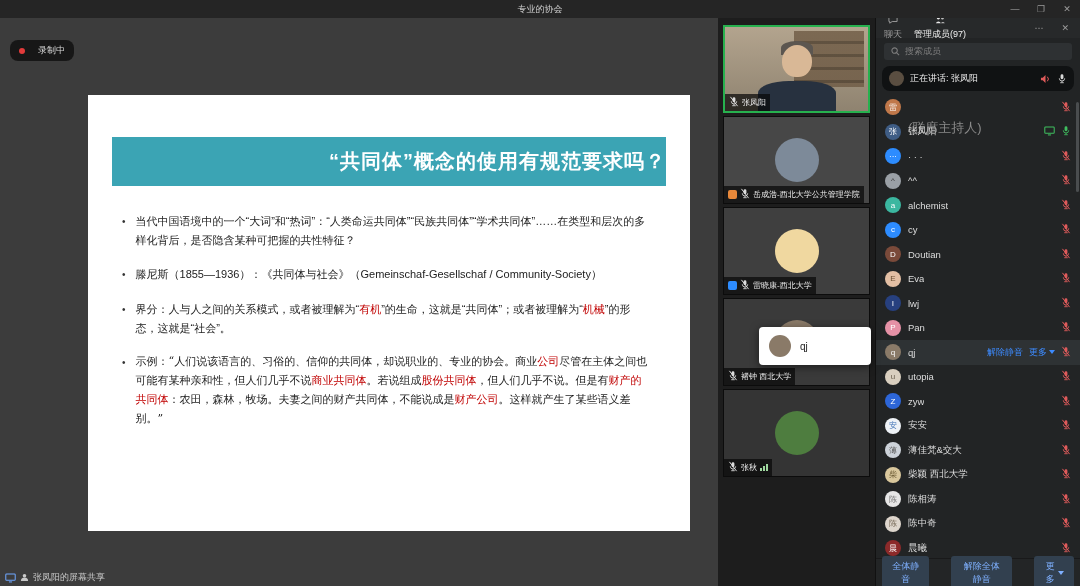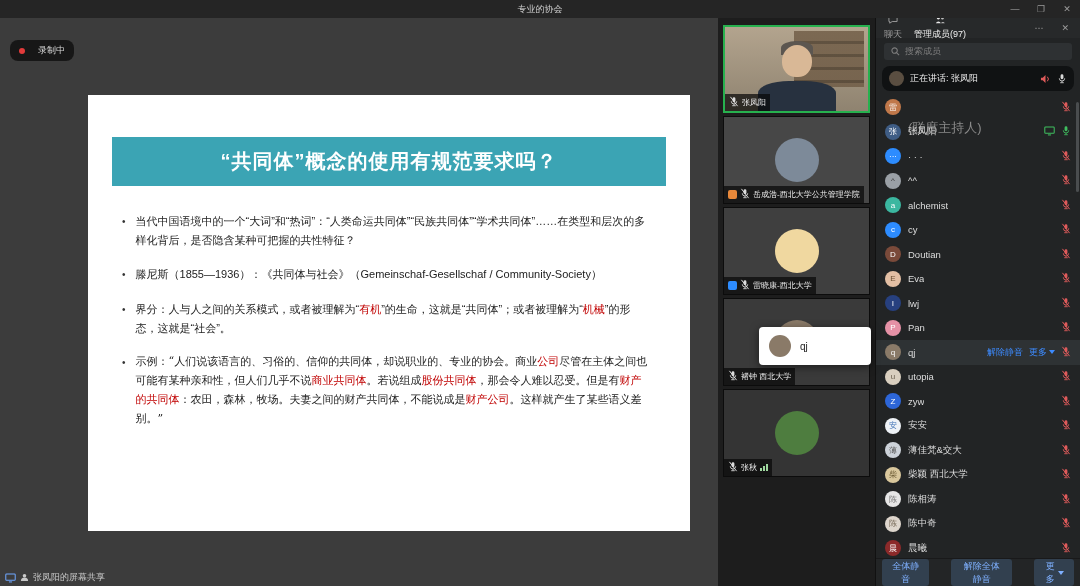--- a/index.html
+++ b/index.html
@@ -12,21 +12,21 @@
   .win-controls span { width:26px; text-align:center; color:#9a9a9a; font-size:9px; cursor:default; }
 
   .main { display:flex; height:568px; }
 
   
   .share-area { width:718px; position:relative; background:#3c3c3c; flex:none; }
   .recording-badge { position:absolute; left:10px; top:22px; background:rgba(18,18,18,.88); border-radius:8px; padding:4px 9px; display:flex; align-items:center; gap:13px; color:#d8d8d8; font-size:9px; z-index:3; }
   .rec-dot { width:6px; height:6px; border-radius:50%; background:#e23b3b; }
 
   .slide { position:absolute; left:88px; top:77px; width:602px; height:436px; background:#ffffff; overflow:hidden; }
-  .slide-banner { margin:42px 24px 0 24px; background:#3ba4b4; color:#fff; text-align:center; font-weight:bold; font-size:20px; padding:11px 0; letter-spacing:1px; }
+  .slide-banner { margin:42px 24px 0 24px; background:#3ba4b4; color:#fff; text-align:right; font-weight:bold; font-size:20px; padding:11px 0; letter-spacing:1px; }
   .slide-bullets { padding:26px 40px 0 34px; }
   .bullet { display:flex; gap:10px; margin-bottom:16px; font-size:11px; line-height:1.7; color:#1c1c1c; }
   .bullet .dot { flex:none; font-size:10px; padding-top:1px; color:#333; }
   .bullet.serif .btxt { font-family:"DejaVu Serif","Liberation Serif",serif; }
   .red { color:#c00000; }
 
   .share-status { position:absolute; left:5px; bottom:2px; display:flex; align-items:center; gap:4px; color:#c9c9c9; font-size:9px; z-index:3; }
 
   
   .video-col { width:157px; flex:none; background:#1d1d1d; padding:7px 5px 0 5px; display:flex; flex-direction:column; gap:3px; }
@@ -70,21 +70,21 @@
   .member.hover { background:#2e3234; }
   .member .avatar { width:16px; height:16px; border-radius:50%; flex:none; display:flex; align-items:center; justify-content:center; font-size:8px; color:#fff; overflow:hidden; }
   .member .mname { white-space:nowrap; overflow:hidden; text-overflow:ellipsis; min-width:0; }
   .member .nameblock { display:flex; flex-direction:column; line-height:1.15; min-width:0; }
   .member .sub { font-size:13px; color:#8a8a8a;margin-top:32px; }
   .member .m-icons { margin-left:auto; display:flex; gap:6px; align-items:center; flex:none;padding-left:35px; }
   .blue-btn { color:#3d8bff; font-size:9px; white-space:nowrap; }
   .caret { display:inline-block; width:0; height:0; border-left:3px solid transparent; border-right:3px solid transparent; border-top:4px solid #3d8bff; margin-left:2px; vertical-align:middle; }
   .mscroll { position:absolute; right:1px; top:8px; width:3px; height:90px; background:#4a4d4f; border-radius:2px; }
 
-  .panel-footer { flex:none; height:28px; border-top:1px solid #19191a; display:flex; justify-content:center; gap:22px; padding:0 6px; background:#232526; }
+  .panel-footer { flex:none; height:28px; border-top:1px solid #19191a; display:flex; align-items:center; justify-content:center; gap:22px; padding:0 6px; background:#232526; }
   .f-btn { background:#32404f; color:#7fb0ff; font-size:9px; border:none; border-radius:3px; padding:4px 10px; display:flex; align-items:center; font-family:inherit; }
   .f-btn .caret { border-top-color:#7fb0ff; }
 </style>
 </head>
 <body>
 
 <div class="window">
 
   <div class="titlebar">
     <span>专业的协会</span>
@@ -113,21 +113,21 @@
             <div class="bullet">
               <span class="dot">•</span>
               <span class="btxt"><span>滕尼斯（1855—1936）：《共同体与社会》（Gemeinschaf-Gesellschaf / Community-Society）</span></span>
             </div>
             <div class="bullet">
               <span class="dot">•</span>
               <span class="btxt"><span>界分：人与人之间的关系模式，或者被理解为“</span><span class="red">有机</span><span>”的生命，这就是“共同体”；或者被理解为“</span><span class="red">机械</span><span>”的形态，这就是“社会”。</span></span>
             </div>
             <div class="bullet serif">
               <span class="dot">•</span>
-              <span class="btxt"><span>示例：“人们说该语言的、习俗的、信仰的共同体，却说职业的、专业的协会。商业</span><span class="red">公司</span><span>尽管在主体之间也可能有某种亲和性，但人们几乎不说</span><span class="red">商业共同体</span><span>。若说组成</span><span class="red">股份共同体</span><span>，那会令人难以忍受。但是有</span><span class="red">财产的共同体</span><span>：农田，森林，牧场。夫妻之间的财产共同体，不能说成是</span><span class="red">财产公司</span><span>。这样就产生了某些语义差别。”</span></span>
+              <span class="btxt"><span>示例：“人们说该语言的、习俗的、信仰的共同体，却说职业的、专业的协会。商业</span><span class="red">公司</span><span>尽管在主体之间也可能有某种亲和性，但人们几乎不说</span><span class="red">商业共同体</span><span>。若说组成</span><span class="red">股份共同体</span><span>，但人们几乎不说。但是有</span><span class="red">财产的共同体</span><span>：农田，森林，牧场。夫妻之间的财产共同体，不能说成是</span><span class="red">财产公司</span><span>。这样就产生了某些语义差别。”</span></span>
             </div>
           </div>
       </div>
 
       <div class="share-status">
         <svg width="11" height="10" viewBox="0 0 14 12">
             <rect x="1" y="1" width="12" height="8" rx="1" fill="none" stroke="#6fa7ff" stroke-width="1.3"></rect>
             <line x1="5" y1="11" x2="9" y2="11" stroke="#6fa7ff" stroke-width="1.3"></line>
           </svg>
         <svg width="9" height="9" viewBox="0 0 10 10">

